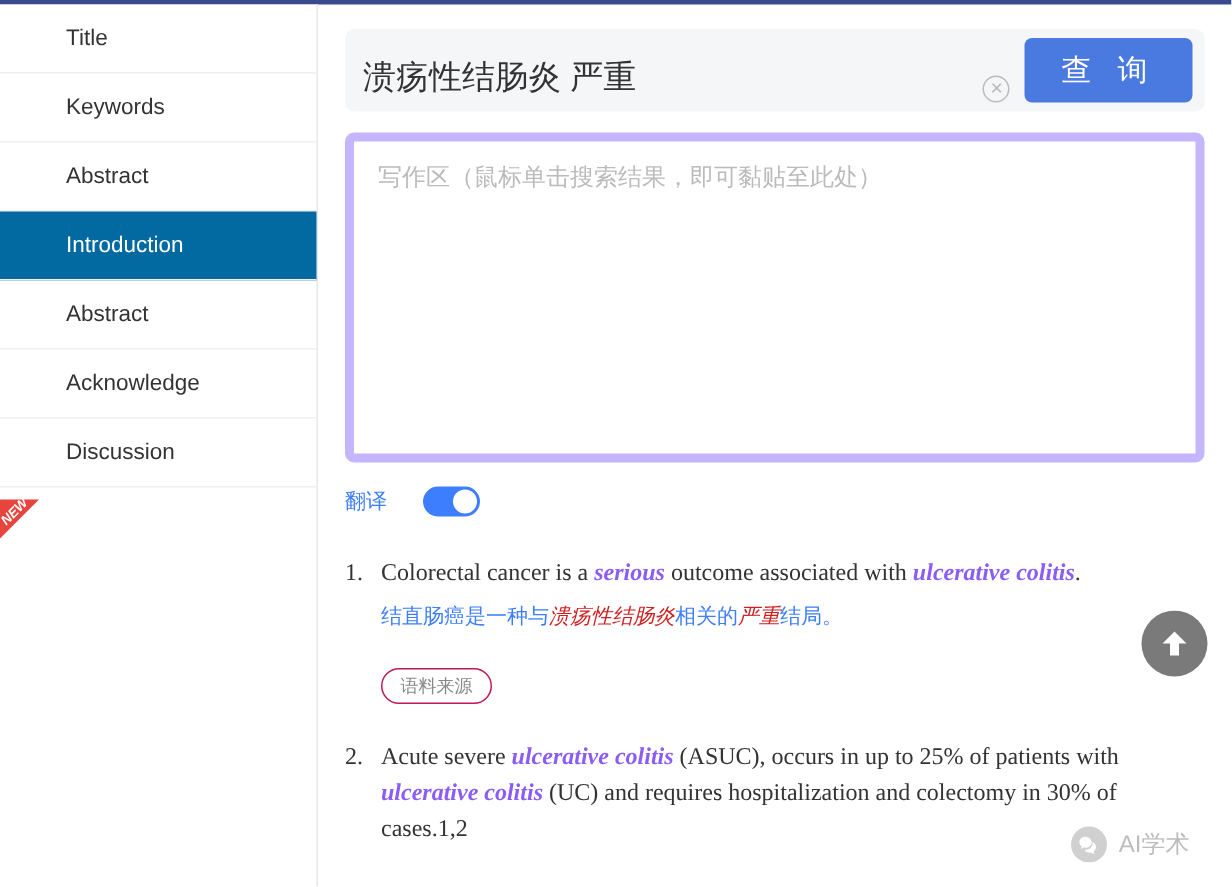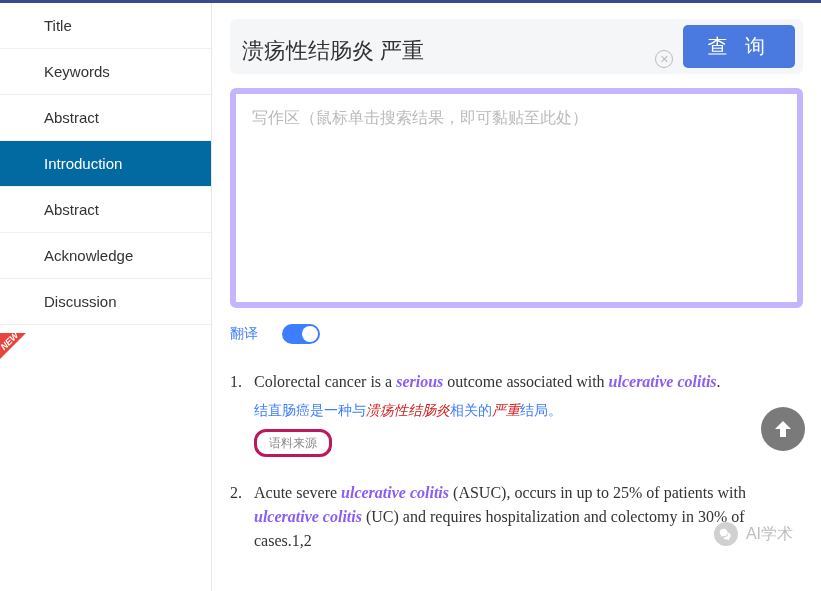--- a/index.html
+++ b/index.html
@@ -170,22 +170,22 @@
       font-family: "Microsoft YaHei", sans-serif;
       font-size: 14px;
       margin-top: 6px;
     }
     .translation .hl-key {
       color: #d01e1e;
       font-style: italic;
     }
     .source-btn {
       display: inline-block;
-      margin-top: 8px;
-      border: 3px solid #be185d;
+      margin-top: 24px;
+      border: 1px solid #be185d;
       border-radius: 12px;
       padding: 2px 12px;
       font-size: 12px;
       color: #888;
       font-family: Liberation Serif, serif;
       cursor: pointer;
     }
     .scroll-top-btn {
       position: absolute;
       right: 16px;
@@ -200,21 +200,21 @@
       cursor: pointer;
     }
     .scroll-top-btn svg {
       width: 24px;
       height: 24px;
       fill: #fff;
     }
     .watermark {
       position: absolute;
       right: 28px;
-      bottom: 45px;
+      bottom: 16px;
       display: flex;
       align-items: center;
       gap: 8px;
       opacity: 0.55;
       pointer-events: none;
     }
     .wm-circle {
       width: 24px;
       height: 24px;
       border-radius: 50%;

